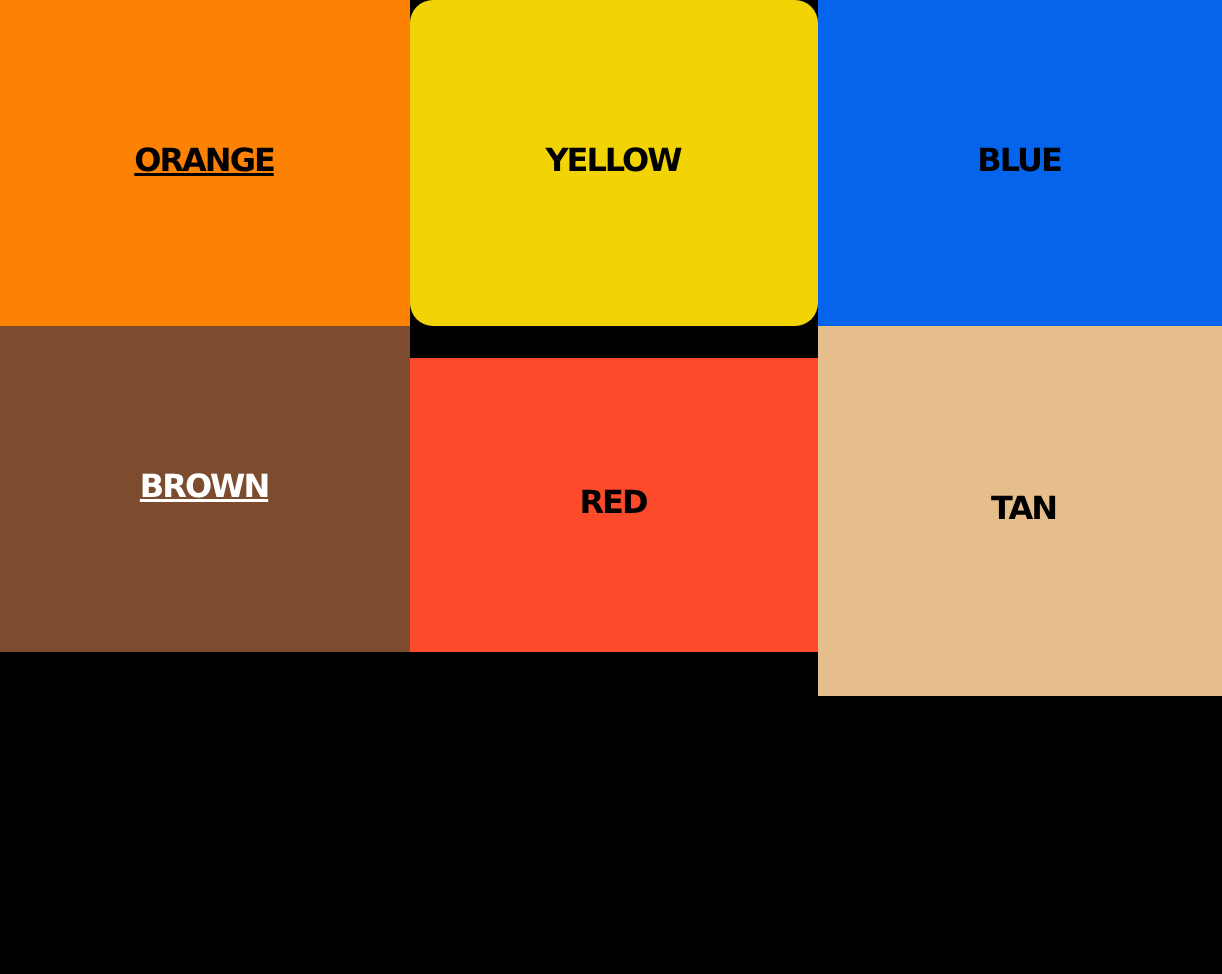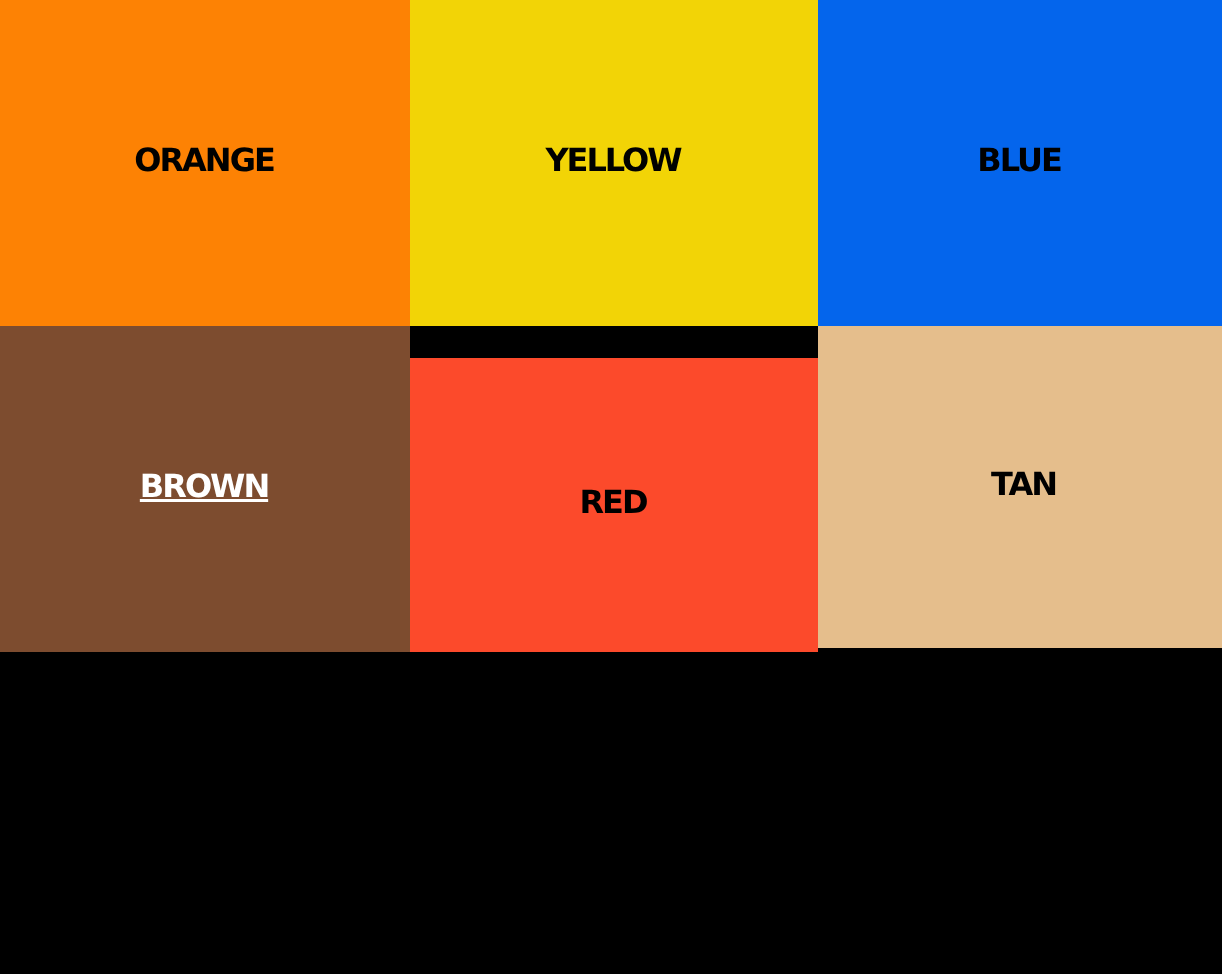--- a/index.html
+++ b/index.html
@@ -12,44 +12,44 @@
     display:grid;
     grid-template-columns:410px 408px 404px;
     grid-template-rows:326px 326px;
     width:1222px;
   }
   .swatch{
     position:relative;
     display:flex;align-items:center;justify-content:center;
     overflow:hidden;
   }
-  .swatch.short{height:322px;align-self:start;padding-left:9px;}
+  .swatch.short{height:370px;align-self:start;padding-left:9px;}
   
   #swatch-grid>.swatch:nth-child(1){background-color:#FD8204;}
-  #swatch-grid>.swatch:nth-child(2){background-color:#F2D406;}
+  #swatch-grid>.swatch:nth-child(2){background-color:#F2D406;border-radius:23px;}
   #swatch-grid>.swatch:nth-child(3){background-color:#0465EC;}
   #swatch-grid>.swatch:nth-child(4){background-color:#7D4C2F;}
   #swatch-grid>.swatch:nth-child(5){background-color:#FC4A2B;margin-top:32px;}
   #swatch-grid>.swatch:nth-child(6){background-color:#E5BE8C;}
   #swatch-grid>.swatch>.swatch-label{color:#000000;}
   #swatch-grid>.swatch:nth-child(4)>.swatch-label{color:#FFFFFF;text-decoration:underline;}
   .swatch-label{
     font-weight:bold;font-size:32px;letter-spacing:-2px;
     line-height:1;white-space:nowrap;
     position:relative;top:-3px;left:-1px;
     transform:translateZ(0);
     -webkit-font-smoothing:antialiased;
     text-rendering:geometricPrecision;
   }
 </style>
 </head>
 <body style="background-color: rgb(0, 0, 0);">
 
 <div id="swatch-grid">
-  <div class="swatch" style="background-color: rgb(253, 130, 4);">
+  <div class="swatch" style="background-color: rgb(253, 130, 4); text-decoration: underline;">
     <span class="swatch-label" style="color: rgb(0, 0, 0);">ORANGE</span>
   </div>
   <div class="swatch" style="background-color: rgb(242, 212, 6);">
     <span class="swatch-label" style="color: rgb(0, 0, 0);">YELLOW</span>
   </div>
   <div class="swatch" style="background-color: rgb(4, 101, 236);">
     <span class="swatch-label" style="color: rgb(0, 0, 0);">BLUE</span>
   </div>
   <div class="swatch" style="background-color: rgb(125, 76, 47);">
     <span class="swatch-label" style="color: rgb(255, 255, 255);">BROWN</span>

